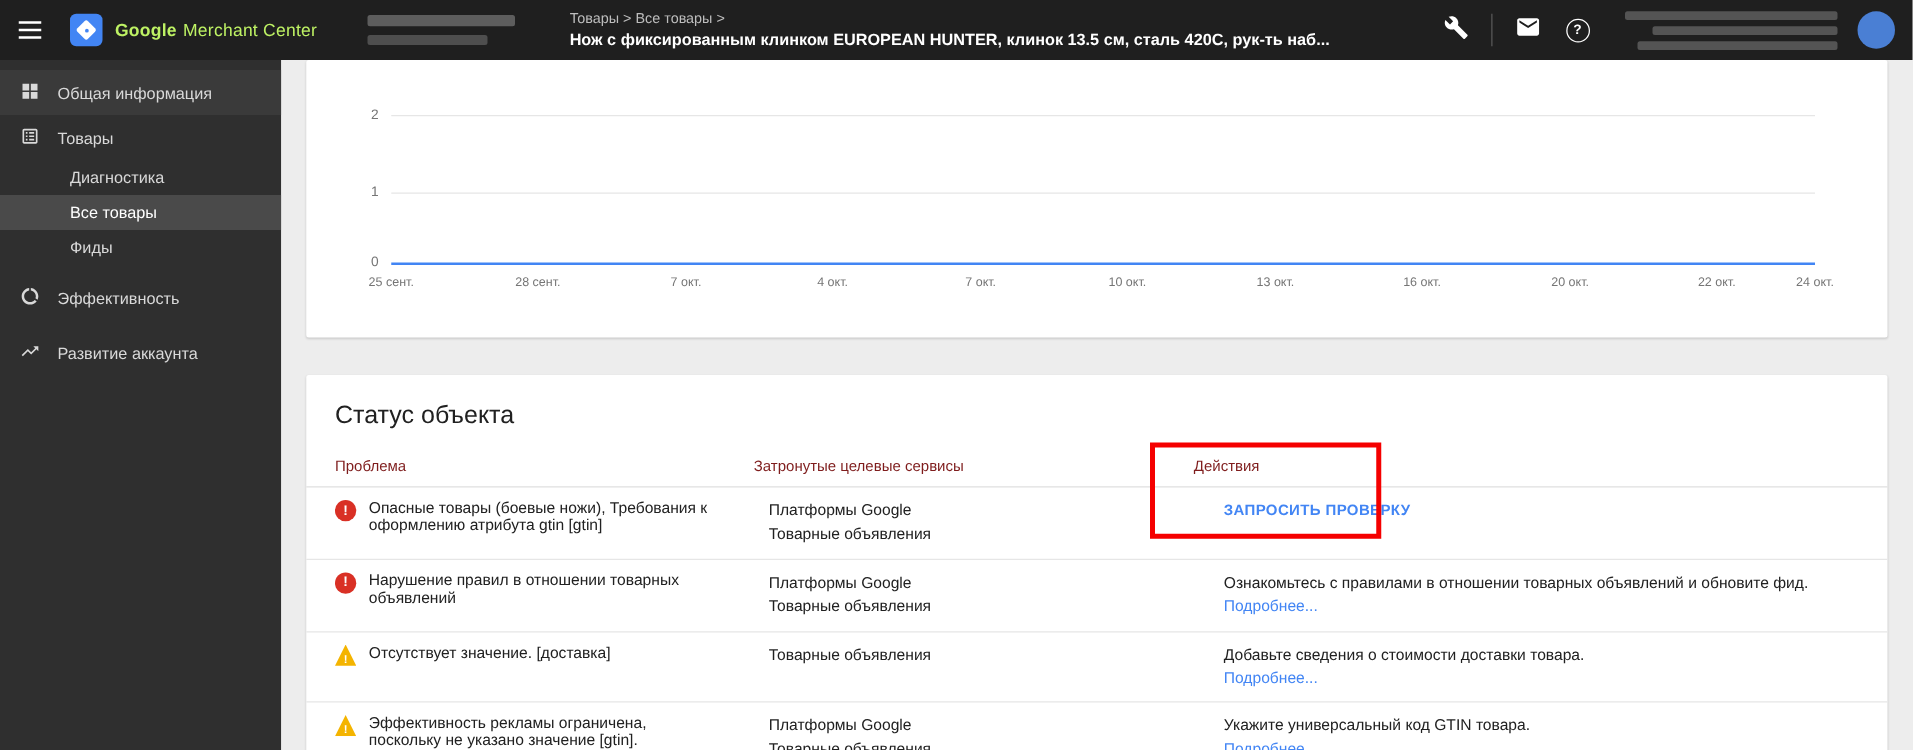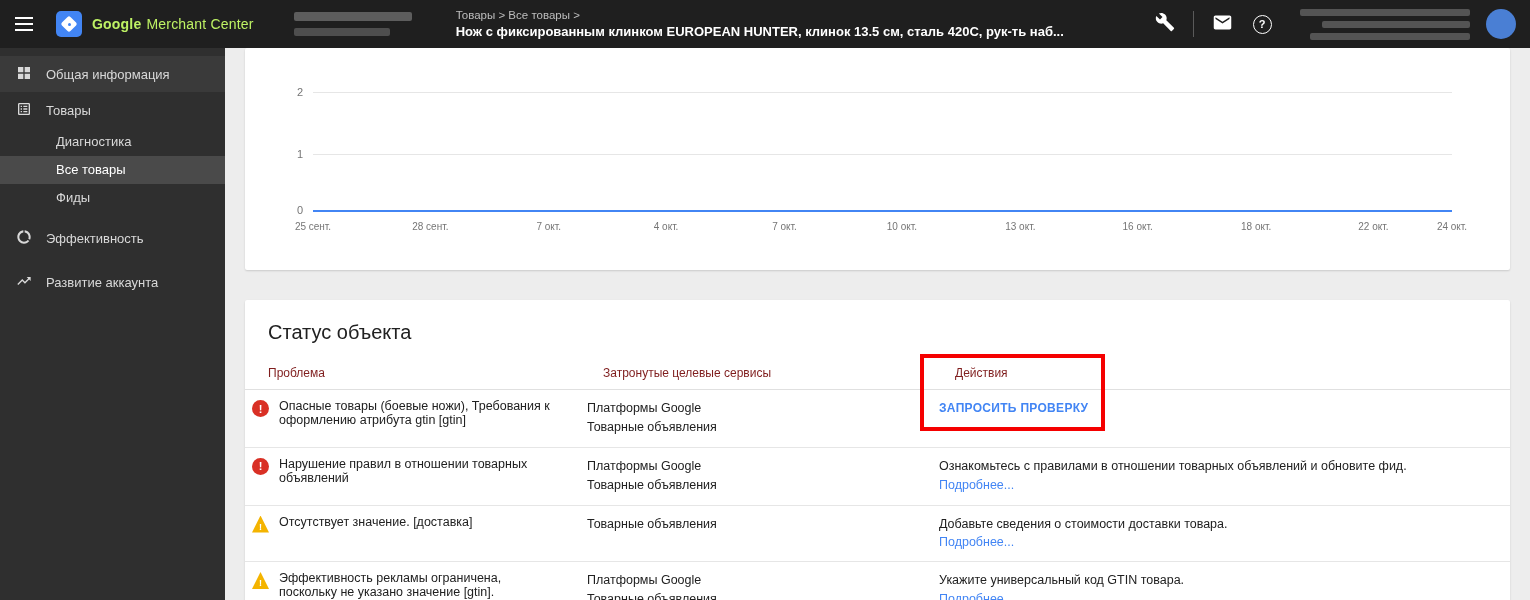--- a/index.html
+++ b/index.html
@@ -68,22 +68,22 @@
   .xlabels span { position: absolute; transform: translateX(-50%); font-size: 10px;
     color: #757575; white-space: nowrap; }
 
   
   .status-card { margin-top: 30px; height: 380px; display: flex; flex-direction: column; }
   .status-title { font-size: 20px; color: #212121; padding: 21px 24px 0 23px; }
   .tbl-header { display: grid; grid-template-columns: 335px 352px 1fr;
     padding: 0 24px 9px 23px; margin-top: 22px; font-size: 12px; color: #7f1d1d;
     border-bottom: 1px solid #e0e0e0; }
   .tbl-row { display: grid; grid-template-columns: 335px 352px 1fr;
-    padding: 9px 24px 9px 7px; border-bottom: 1px solid #e6e6e6;
-    font-size: 12.5px; color: #212121; min-height: 41px; }
+    padding: 9px 24px 9px 23px; border-bottom: 1px solid #e6e6e6;
+    font-size: 12.5px; color: #212121; min-height: 41px; gap: 12px; }
   .cell-problem { display: flex; gap: 10px; align-items: flex-start; padding-right: 30px; }
   .row-icon { width: 17px; height: 17px; flex: none; display: inline-flex;
     align-items: center; justify-content: center; color: #fff; font-size: 11px;
     font-weight: 700; margin-top: 1px; }
   .row-icon[data-severity="error"] { background: #d93025; border-radius: 50%; }
   .row-icon[data-severity="error"]::after { content: "!"; }
   .row-icon[data-severity="warning"] { background: #f4b400;
     clip-path: polygon(50% 0, 100% 100%, 0 100%); }
   .row-icon[data-severity="warning"]::after { content: "!"; margin-top: 5px; font-size: 9px; }
   .cell-services div { line-height: 1.55; }
@@ -209,21 +209,21 @@
     <div class="chart-line" style="top:162px;background:#4285f4"></div>
     <div class="xlabels">
       <span style="left:0%">25 сент.</span>
       <span style="left:10.3%">28 сент.</span>
       <span style="left:20.7%">7 окт.</span>
       <span style="left:31%">4 окт.</span>
       <span style="left:41.4%">7 окт.</span>
       <span style="left:51.7%">10 окт.</span>
       <span style="left:62.1%">13 окт.</span>
       <span style="left:72.4%">16 окт.</span>
-      <span style="left:82.8%">18 окт.</span>
+      <span style="left:82.8%">20 окт.</span>
       <span style="left:93.1%">22 окт.</span>
       <span style="left:100%">24 окт.</span>
     </div>
   </div>
 
   <div class="card status-card">
     <div class="status-title">Статус объекта</div>
 
     <div class="tbl-header">
       <div>Проблема</div>

